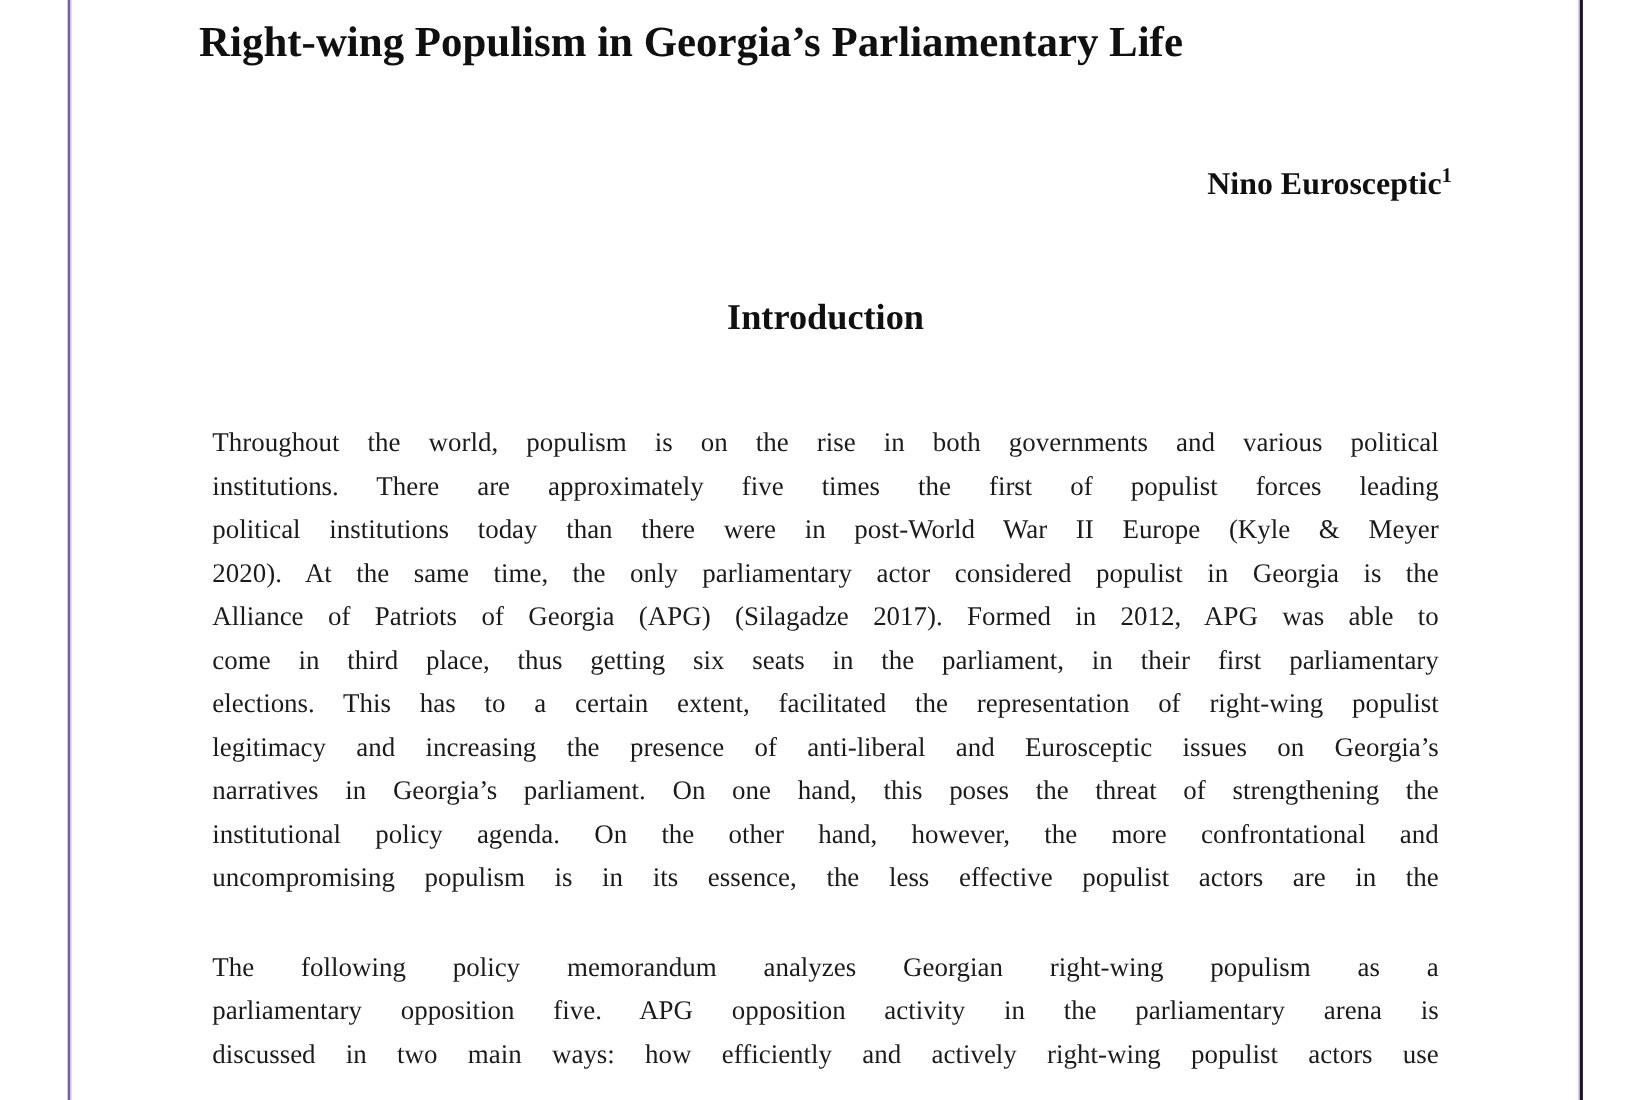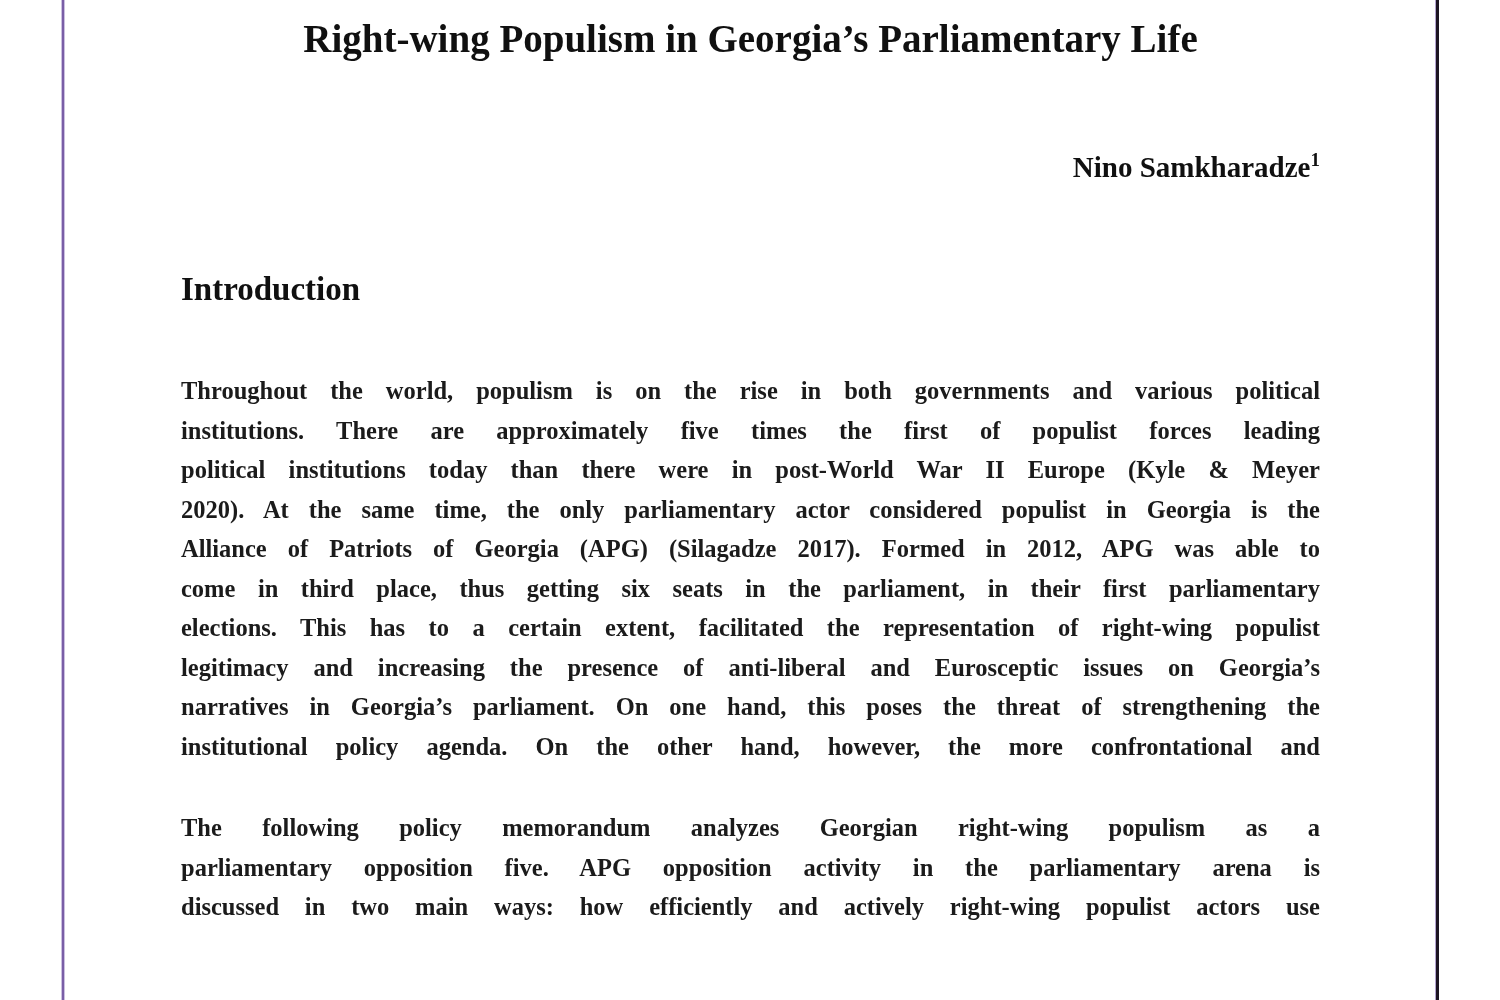--- a/index.html
+++ b/index.html
@@ -34,21 +34,20 @@
     left: 181px;
     top: 0;
     width: 1139px;
     height: 1000px;
   }
   .doc-title {
     position: absolute;
     top: 14px;
     left: 0;
     width: 100%;
-    text-align: center;
     font-size: 39px;
     font-weight: bold;
     line-height: 1.3;
     color: #101010;
   }
   .author-line {
     position: absolute;
     top: 150px;
     left: 0;
     width: 100%;
@@ -61,35 +60,35 @@
   .author-line sup {
     font-size: 19px;
     vertical-align: super;
     line-height: 0;
   }
   .section-heading {
     position: absolute;
     top: 271px;
     left: 0;
     width: 100%;
-    text-align: left;
+    text-align: center;
     font-size: 33px;
     font-weight: bold;
     color: #101010;
   }
   .body-text {
     position: absolute;
     top: 371px;
     left: 0;
     width: 100%;
     font-size: 24.5px;
     line-height: 39.5px;
     color: #1b1b1b;
   }
-  .para { margin: 0; font-weight: bold; }
+  .para { margin: 12px; }
   .para + .para { margin-top: 42px; }
   .tline {
     text-align: justify;
     text-align-last: justify;
     white-space: normal;
   }
   .tline.tline-last {
     text-align-last: left;
   }
 </style>
@@ -98,36 +97,37 @@
 
 <div id="screen">
 
   <div class="rule rule-left" style="background: linear-gradient(90deg, rgb(203, 192, 224) 0px, rgb(203, 192, 224) 1px, rgb(122, 94, 166) 1px, rgb(122, 94, 166) 3px, rgb(203, 192, 224) 3px, rgb(203, 192, 224) 4px);"></div>
   <div class="rule rule-right" style="background: linear-gradient(90deg, rgb(179, 164, 208) 0px, rgb(179, 164, 208) 1px, rgb(28, 21, 35) 1px, rgb(28, 21, 35) 4px);"></div>
 
   <div class="content">
 
     <div class="doc-title">Right-wing Populism in Georgia’s Parliamentary Life</div>
 
-    <div class="author-line"><span>Nino Samkharadze</span><sup>1</sup></div>
+    <div class="author-line"><span>Nino Eurosceptic</span><sup>1</sup></div>
 
     <div class="section-heading">Introduction</div>
 
     <div class="body-text">
       <div class="para">
           <div class="tline">Throughout the world, populism is on the rise in both governments and various political</div>
           <div class="tline">institutions. There are approximately five times the first of populist forces leading</div>
           <div class="tline">political institutions today than there were in post-World War II Europe (Kyle &amp; Meyer</div>
           <div class="tline">2020). At the same time, the only parliamentary actor considered populist in Georgia is the</div>
           <div class="tline">Alliance of Patriots of Georgia (APG) (Silagadze 2017). Formed in 2012, APG was able to</div>
           <div class="tline">come in third place, thus getting six seats in the parliament, in their first parliamentary</div>
           <div class="tline">elections. This has to a certain extent, facilitated the representation of right-wing populist</div>
           <div class="tline">legitimacy and increasing the presence of anti-liberal and Eurosceptic issues on Georgia’s</div>
           <div class="tline">narratives in Georgia’s parliament. On one hand, this poses the threat of strengthening the</div>
           <div class="tline">institutional policy agenda.  On the other hand, however, the more confrontational and</div>
+          <div class="tline">uncompromising populism is in its essence, the less effective populist actors are in the</div>
         </div>
       <div class="para">
           <div class="tline">The following policy memorandum analyzes Georgian right-wing populism as a</div>
           <div class="tline">parliamentary opposition five. APG opposition activity in the parliamentary arena is</div>
           <div class="tline">discussed in two main ways: how efficiently and actively right-wing populist actors use</div>
         </div>
     </div>
 
   </div>
 

